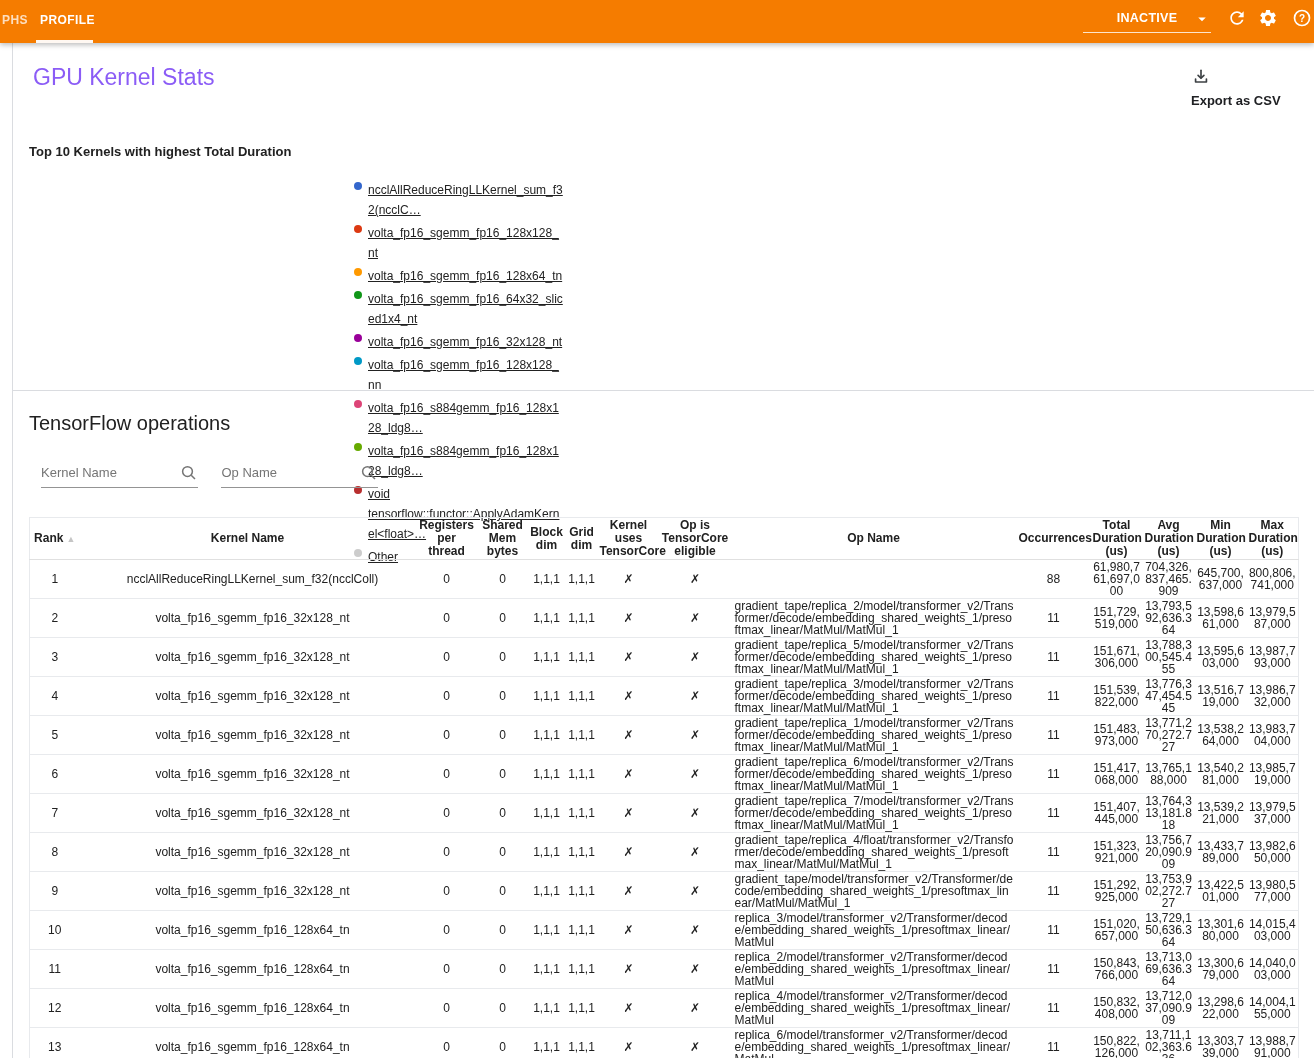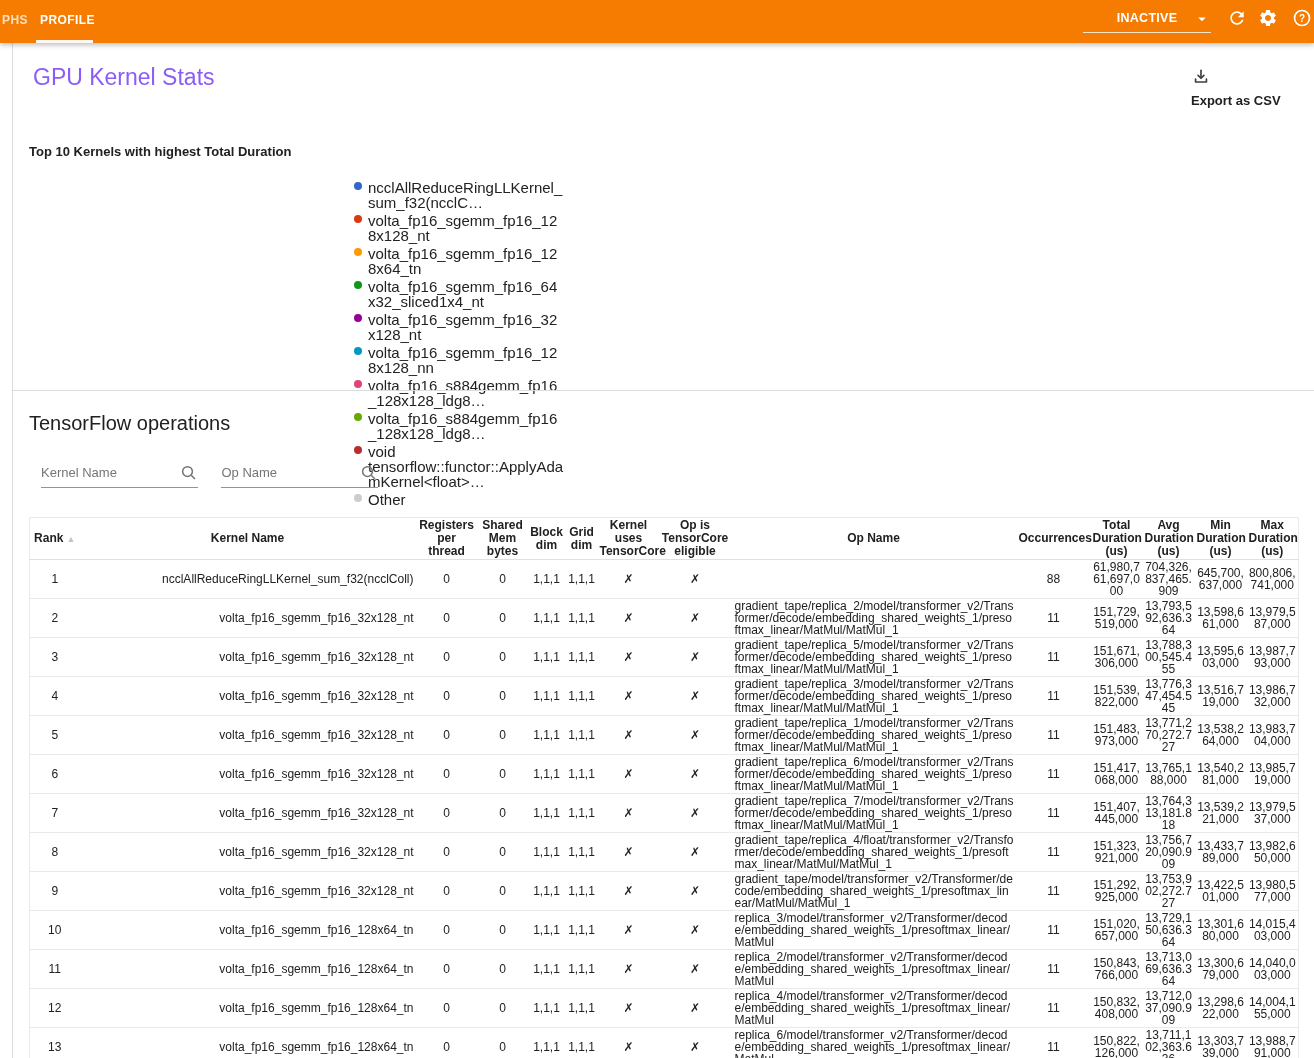--- a/index.html
+++ b/index.html
@@ -40,21 +40,21 @@
   .export {
     position:absolute; left:1178px; top:24px; width:120px; cursor:pointer;
   }
   .export svg { width:20px; height:20px; display:inline-block; }
   .export .lbl { font-size:13px; font-weight:700; color:#202124; margin-top:2px; }
   .chart-subtitle { position:absolute; left:16px; top:101px; font-size:13px; font-weight:700; color:#212121; }
   .pie-wrap { position:absolute; left:72px; top:128px; width:200px; height:200px; }
   .legend { position:absolute; left:341px; top:137px; width:250px; }
   .legend-item { display:flex; margin-bottom:3px; }
   .legend-swatch { width:8px; height:8px; border-radius:50%; margin:2px 6px 0 0; flex:none; }
-  .legend-text { font-size:15px; line-height:15px; color:#222; width:196px; word-wrap:break-word; }
+  .legend-text { font-size:12px; line-height:20px; color:#222; width:196px; word-wrap:break-word;text-decoration:underline; }
   .divider { position:absolute; left:0; top:347px; width:1302px; height:1px; background:#dadce0; }
   .h2 { position:absolute; left:16px; top:369px; font-size:20px; font-weight:400; color:#212121; }
 
   .filters { position:absolute; left:28px; top:414px; }
   .filter-field { position:relative; display:inline-block; width:157px; margin-right:19px; vertical-align:top; }
   .filter-field input {
     width:100%; border:none; outline:none; border-bottom:1px solid #949494;
     font-family:"Liberation Sans", sans-serif; font-size:13px; color:#212121;
     padding:8px 24px 7px 0; background:transparent;
   }
@@ -69,21 +69,21 @@
   }
   .optable th {
     font-weight:700; line-height:13px; padding:1px 2px; height:40px;
     vertical-align:middle; border-bottom:1px solid #e0e0e0;
     color:#212121; cursor:pointer;
   }
   .optable td {
     line-height:12px; padding:1px 2px; vertical-align:middle; text-align:center;
     border-bottom:1px solid #e8eaed;
   }
-  .optable td.cell-kernel { text-align:right; padding-left:12px; }
+  .optable td.cell-kernel { text-align:center; padding-left:12px; }
   .optable td.cell-op { text-align:left; padding-left:4px; word-break:break-all; }
   .optable td.brk { word-break:break-all; }
   .sort-arrow { color:#c5c5c5; font-size:9px; margin-left:3px; }
 </style>
 </head>
 <body>
 
 <div class="topbar">
   <span class="tab" style="left:2px">PHS</span>
   <span class="tab active" style="left:40px">PROFILE</span>

